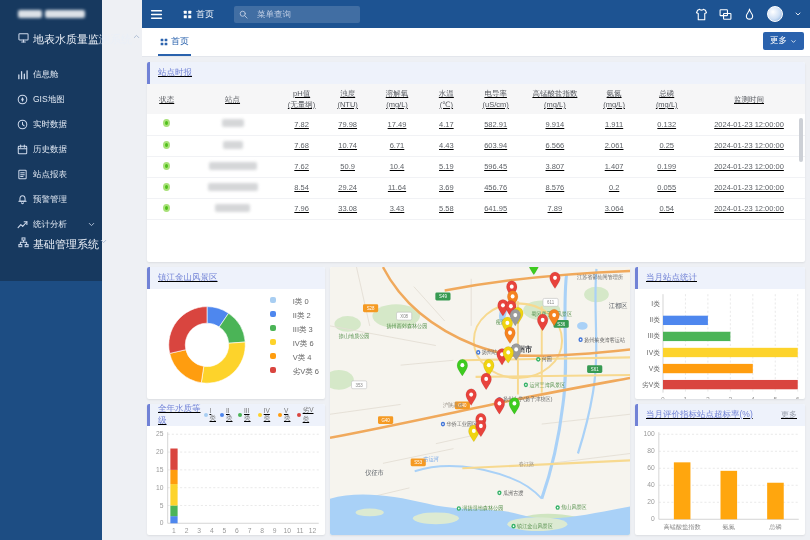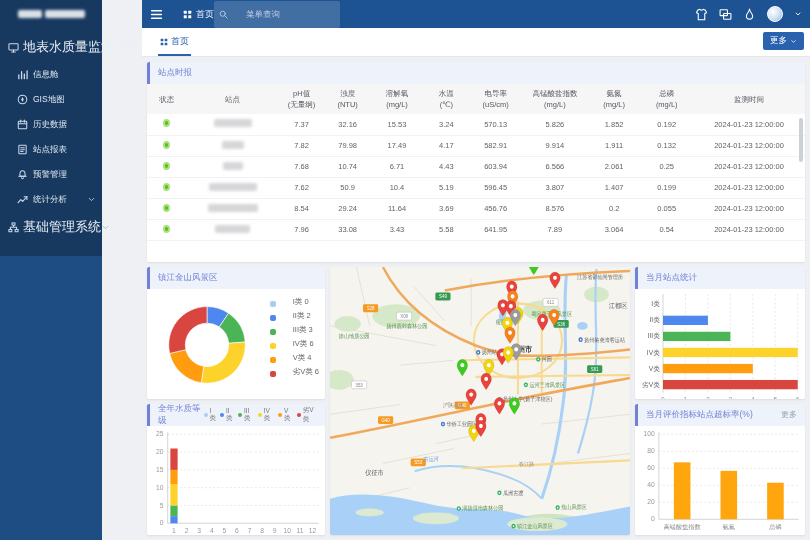--- a/index.html
+++ b/index.html
@@ -5,51 +5,51 @@
   html,body{margin:0;padding:0;background:#9aa0a6;}
   *{box-sizing:border-box;}
   .app{position:relative;width:810px;height:540px;overflow:hidden;background:#eef0f4;
        font-family:"Liberation Sans","DejaVu Sans",sans-serif;display:flex;}
   
   aside{width:102px;min-width:102px;background:#1d4d83;display:flex;flex-direction:column;}
   .logo{height:28px;background:#17395f;display:flex;align-items:center;justify-content:center;gap:3px;}
   .blur{background:rgba(255,255,255,.85);border-radius:2px;filter:blur(1.6px);}
   .b1{width:24px;height:8px}.b2{width:40px;height:8px}
   nav{background:#17395f;padding:4px 0 14px 0;}
-  .sec{display:flex;align-items:center;height:30px;padding:0 8px;color:#eaeff7;font-size:13px;cursor:pointer;}
+  .sec{display:flex;align-items:flex-start;height:30px;padding:0 18px;color:#eaeff7;font-size:11px;cursor:pointer;}
   .sec .lbl{flex:1;margin-left:4px;white-space:nowrap;}
   .mi{display:flex;align-items:center;height:25px;padding:0 6px 0 17px;color:#dfe7f2;font-size:8.5px;cursor:pointer;text-align:center;}
   .mi .lbl{margin-left:5px;white-space:nowrap;}
   .ic{display:inline-flex;width:11px;height:11px;color:#cfdaec;flex:none;}
   .ic svg{width:100%;height:100%;}
   .chev{width:9px;height:9px;margin-left:auto;color:#aebdd4;}
   
   .main{flex:1;display:flex;flex-direction:column;min-width:0;padding-left:40px;}
   .topbar{height:28px;background:#1d5392;display:flex;align-items:center;color:#fff;padding:0 8px;}
   .tb-ic{display:inline-flex;width:13px;height:13px;color:#fff;}
   .tb-ic svg{width:100%;height:100%;}
   .crumb{display:flex;align-items:center;gap:4px;margin-left:20px;font-size:9px;color:#f2f6fb;}
   .crumb .ic{color:#fff;width:9px;height:9px;}
-  .searchbox{display:flex;align-items:center;width:126px;height:27px;
-             background:rgba(255,255,255,.16);border-radius:2px;padding:0 5px;gap:16px;}
+  .searchbox{margin-left:20px;display:flex;align-items:center;width:126px;height:17px;
+             background:rgba(255,255,255,.16);border-radius:2px;padding:0 5px;gap:7px;}
   .searchbox input{flex:1;min-width:0;background:transparent;border:0;outline:none;color:#e8eef7;font-size:8.5px;}
   .searchbox input::placeholder{color:#bccbe2;}
   .tb-right{margin-left:auto;display:flex;align-items:center;gap:11px;}
   .avatar{width:16px;height:16px;border-radius:50%;border:1px solid #fff;
           background:radial-gradient(circle at 35% 35%,#ffffff,#cfe0f5 55%,#7fa8d8);}
   
   .tabbar{position:relative;height:29px;background:#fff;border-bottom:1px solid #e3e6ec;display:flex;align-items:flex-end;}
   .tab{display:flex;align-items:center;gap:3px;margin-left:16px;padding:0 2px 6px;color:#2a62ad;font-size:9px;
        border-bottom:2px solid #2a62ad;cursor:pointer;}
   .tab .ic{width:8px;height:8px;color:#2a62ad;}
   .morebtn{position:absolute;right:6px;top:4px;display:flex;align-items:center;gap:3px;background:#2a62ad;color:#fff;
            font-size:8.5px;border:0;border-radius:2px;padding:3px 7px;cursor:pointer;}
   .morebtn .chev{width:7px;height:7px;color:#fff;margin:0;}
   
-  .content{flex:1;padding:5px;display:flex;flex-direction:column;gap:5px;overflow:hidden;}
+  .content{flex:1;padding:5px;display:flex;flex-direction:column;gap:5px;overflow:hidden;text-decoration:underline;}
   .card{background:#fff;border-radius:2px;box-shadow:0 1px 2px rgba(0,0,0,.08);overflow:hidden;position:relative;}
   .card-h{display:flex;align-items:center;height:22px;background:#eef2fb;border-left:3px solid #7182d6;
           padding:0 8px;color:#7182d6;font-size:8.5px;}
   .card-h .hmore{margin-left:auto;color:#9aa0ad;font-size:8px;cursor:pointer;}
   
   .tcard{height:200px;}
   table{width:100%;border-collapse:collapse;table-layout:fixed;font-size:7.5px;color:#5f6368;}
   thead th{background:#f6f6f7;font-weight:normal;color:#55585e;padding:3px 1px;line-height:11px;height:30px;}
   tbody td{text-align:center;height:21px;border-bottom:1px solid #f1f2f5;padding:0 1px;white-space:nowrap;}
   .dot{display:inline-block;width:7px;height:8px;border-radius:50%;background:#4fc01a;border:2px solid #a9e17a;}
@@ -58,21 +58,21 @@
   
   .bottom{flex:1;display:flex;gap:5px;min-height:0;}
   .col{display:flex;flex-direction:column;gap:5px;width:178px;min-width:178px;}
   .col.right{width:170px;min-width:170px;}
   .ccard{height:134px;}
   .cbody{position:relative;height:112px;}
   .mapcard{flex:1;min-width:0;}
   .mapcard svg{display:block;width:100%;height:100%;}
   
   .dlegend{position:absolute;right:6px;top:8px;display:flex;flex-direction:column;gap:4px;}
-  .dlegend .li{display:flex;align-items:flex-end;gap:17px;font-size:7.5px;color:#666;}
+  .dlegend .li{display:flex;align-items:flex-start;gap:17px;font-size:7.5px;color:#666;}
   .ldot{width:6px;height:6px;border-radius:2px;flex:none;}
   
   .hlegend{margin-left:auto;display:flex;gap:4px;align-items:center;}
   .hlegend .li{display:flex;align-items:center;gap:2px;font-size:6.5px;color:#777;}
   .hlegend .ldot{width:4px;height:4px;border-radius:50%;}
   .ml-city{font-size:8px;font-weight:bold;fill:#3c3f44;}
   .ml-district{font-size:7px;fill:#5f646b;}
   .ml-park{font-size:5.8px;fill:#55904c;}
   .ml-poi{font-size:5.8px;fill:#666;}
   .ml-road{font-size:5.8px;fill:#9a9288;}
@@ -128,20 +128,31 @@
                   <path d="M6,3.2 L7.4,6 L6,8.8 L4.6,6 Z" fill="currentColor" stroke="none"></path>
                 </g>
               </svg>
             </span>
             <span class="lbl">GIS地图</span>
           </div>
           <div class="mi">
             <span class="ic">
               <svg viewBox="0 0 12 12">
                 <g stroke="currentColor" stroke-width="1.1" fill="none" stroke-linecap="round">
+                  <circle cx="6" cy="6" r="4.7"></circle>
+                  <path d="M6,3.6V6L7.9,7.4"></path>
+                </g>
+              </svg>
+            </span>
+            <span class="lbl">实时数据</span>
+          </div>
+          <div class="mi">
+            <span class="ic">
+              <svg viewBox="0 0 12 12">
+                <g stroke="currentColor" stroke-width="1.1" fill="none" stroke-linecap="round">
                   <rect x="1.4" y="2.4" width="9.2" height="8.2" rx="0.8"></rect>
                   <path d="M1.4,5.2h9.2"></path>
                   <path d="M4,1.2v2.4"></path>
                   <path d="M8,1.2v2.4"></path>
                 </g>
               </svg>
             </span>
             <span class="lbl">历史数据</span>
           </div>
           <div class="mi">
@@ -345,33 +356,20 @@
                 <th style="width: 8%;">
                   <div>总磷</div>
                   <div>(mg/L)</div>
                 </th>
                 <th style="width: 17%;">
                   <div>监测时间</div>
                 </th>
               </tr>
             </thead>
           <tbody id="tbody">
-              <tr>
-                <td><span class="dot"></span></td>
-                <td><span class="sblur" style="width:38px"></span></td>
-                <td>7.37</td>
-                <td>32.16</td>
-                <td>15.53</td>
-                <td>3.24</td>
-                <td>570.13</td>
-                <td>5.826</td>
-                <td>1.852</td>
-                <td>0.192</td>
-                <td>2024-01-23 12:00:00</td>
-              </tr>
               <tr>
                 <td><span class="dot"></span></td>
                 <td><span class="sblur" style="width:22px"></span></td>
                 <td>7.82</td>
                 <td>79.98</td>
                 <td>17.49</td>
                 <td>4.17</td>
                 <td>582.91</td>
                 <td>9.914</td>
                 <td>1.911</td>

